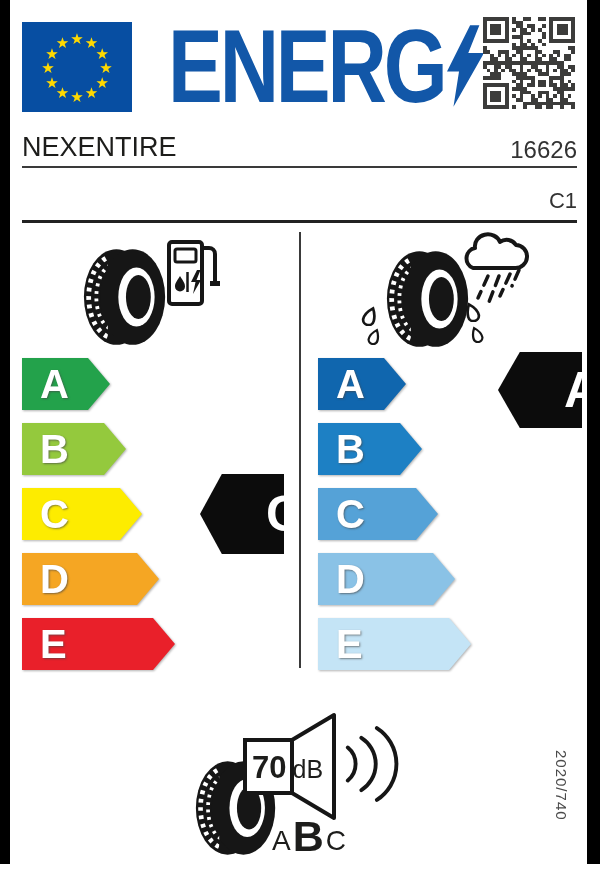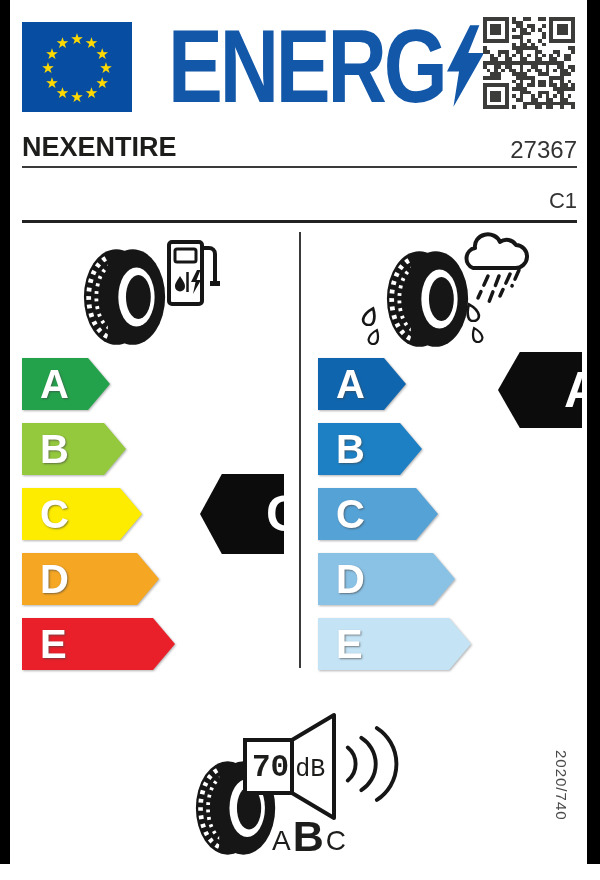--- a/index.html
+++ b/index.html
@@ -12,21 +12,21 @@
   
   #eu-flag{position:absolute;left:22px;top:22px;width:110px;height:90px;background:#074ea2;}
   #eu-flag .star{position:absolute;color:#ffd900;font-size:15px;line-height:15px;transform:translate(-50%,-50%);}
   #energ{position:absolute;left:168px;top:18px;height:96px;color:#1257a8;
          font-size:104px;line-height:96px;font-weight:bold;letter-spacing:-4px;
          transform:scaleX(0.79);transform-origin:left top;white-space:nowrap;}
   #bolt{position:absolute;left:447px;top:24px;color:#1257a8;}
   #qr{position:absolute;left:483px;top:17px;}
 
   
-  #brand-name{position:absolute;left:22px;top:132px;font-size:27px;font-weight:bold;}
+  #brand-name{position:absolute;left:22px;top:132px;font-size:27px;font-weight:normal;}
   #article-number{position:absolute;right:23px;top:136px;font-size:24px;color:#333;}
   .rule1{position:absolute;left:22px;top:166px;width:555px;height:2px;background:#3a3a3a;}
   #tire-size{position:absolute;left:22px;top:178px;font-size:30px;}
   #tire-class{position:absolute;right:23px;top:188px;font-size:22px;color:#333;}
   .rule2{position:absolute;left:22px;top:220px;width:555px;height:3px;background:#222;}
   #divider{position:absolute;left:299px;top:232px;width:2px;height:436px;background:#3a3a3a;}
 
   
   .grade-arrow{position:absolute;height:52px;box-sizing:border-box;
     clip-path:polygon(0 0,calc(100% - 22px) 0,100% 50%,calc(100% - 22px) 100%,0 100%);
@@ -38,21 +38,21 @@
     display:flex;align-items:center;justify-content:center;padding-left:14%;box-sizing:border-box;
     filter:drop-shadow(2px 2px 1px rgba(0,0,0,.25));}
 
   
   .icon{position:absolute;}
 
   
   #noise{position:absolute;left:180px;top:700px;width:250px;height:180px;}
   #noise .tire{position:absolute;left:14px;top:58px;z-index:2;}
   #noise .speaker{position:absolute;left:62px;top:10px;z-index:3;}
-  #noise .vol{position:absolute;left:72px;top:50px;z-index:4;white-space:nowrap;font-family:Liberation Mono, monospace;}
+  #noise .vol{position:absolute;left:72px;top:50px;z-index:4;white-space:nowrap;}
   #noise .vol .val{font-size:31px;font-weight:bold;}
   #noise .vol .unit{font-size:25px;margin-left:6px;}
   #noise .arcs{position:absolute;left:162px;top:16px;z-index:1;}
   #noise .abc{position:absolute;left:92px;top:116px;z-index:4;display:flex;align-items:flex-end;gap:2px;}
   #noise .abc .small{font-size:28px;line-height:30px;}
   #noise .abc .big{font-size:43px;line-height:40px;font-weight:bold;}
 
   #regulation{position:absolute;left:553px;top:750px;height:112px;font-size:15px;color:#4a4a4a;
     writing-mode:vertical-rl;letter-spacing:1px;}
 </style>
@@ -319,21 +319,21 @@
       <rect x="2" y="2" width="3" height="3" fill="#3c3c3b"></rect>
       <rect x="18" y="0" width="7" height="7" fill="#3c3c3b"></rect>
       <rect x="19" y="1" width="5" height="5" fill="#fff"></rect>
       <rect x="20" y="2" width="3" height="3" fill="#3c3c3b"></rect>
       <rect x="0" y="18" width="7" height="7" fill="#3c3c3b"></rect>
       <rect x="1" y="19" width="5" height="5" fill="#fff"></rect>
       <rect x="2" y="20" width="3" height="3" fill="#3c3c3b"></rect>
     </svg>
 
   <div id="brand-name">NEXENTIRE</div>
-  <div id="article-number">27367</div>
+  <div id="article-number">16626</div>
   <div class="rule1"></div>
   <div id="tire-class">C1</div>
   <div class="rule2"></div>
   <div id="divider"></div>
 
   <svg width="0" height="0" style="position:absolute" aria-hidden="true">
     <defs>
       <clipPath id="treadClip">
           <rect x="0" y="0" width="27" height="105"></rect>
         </clipPath>

